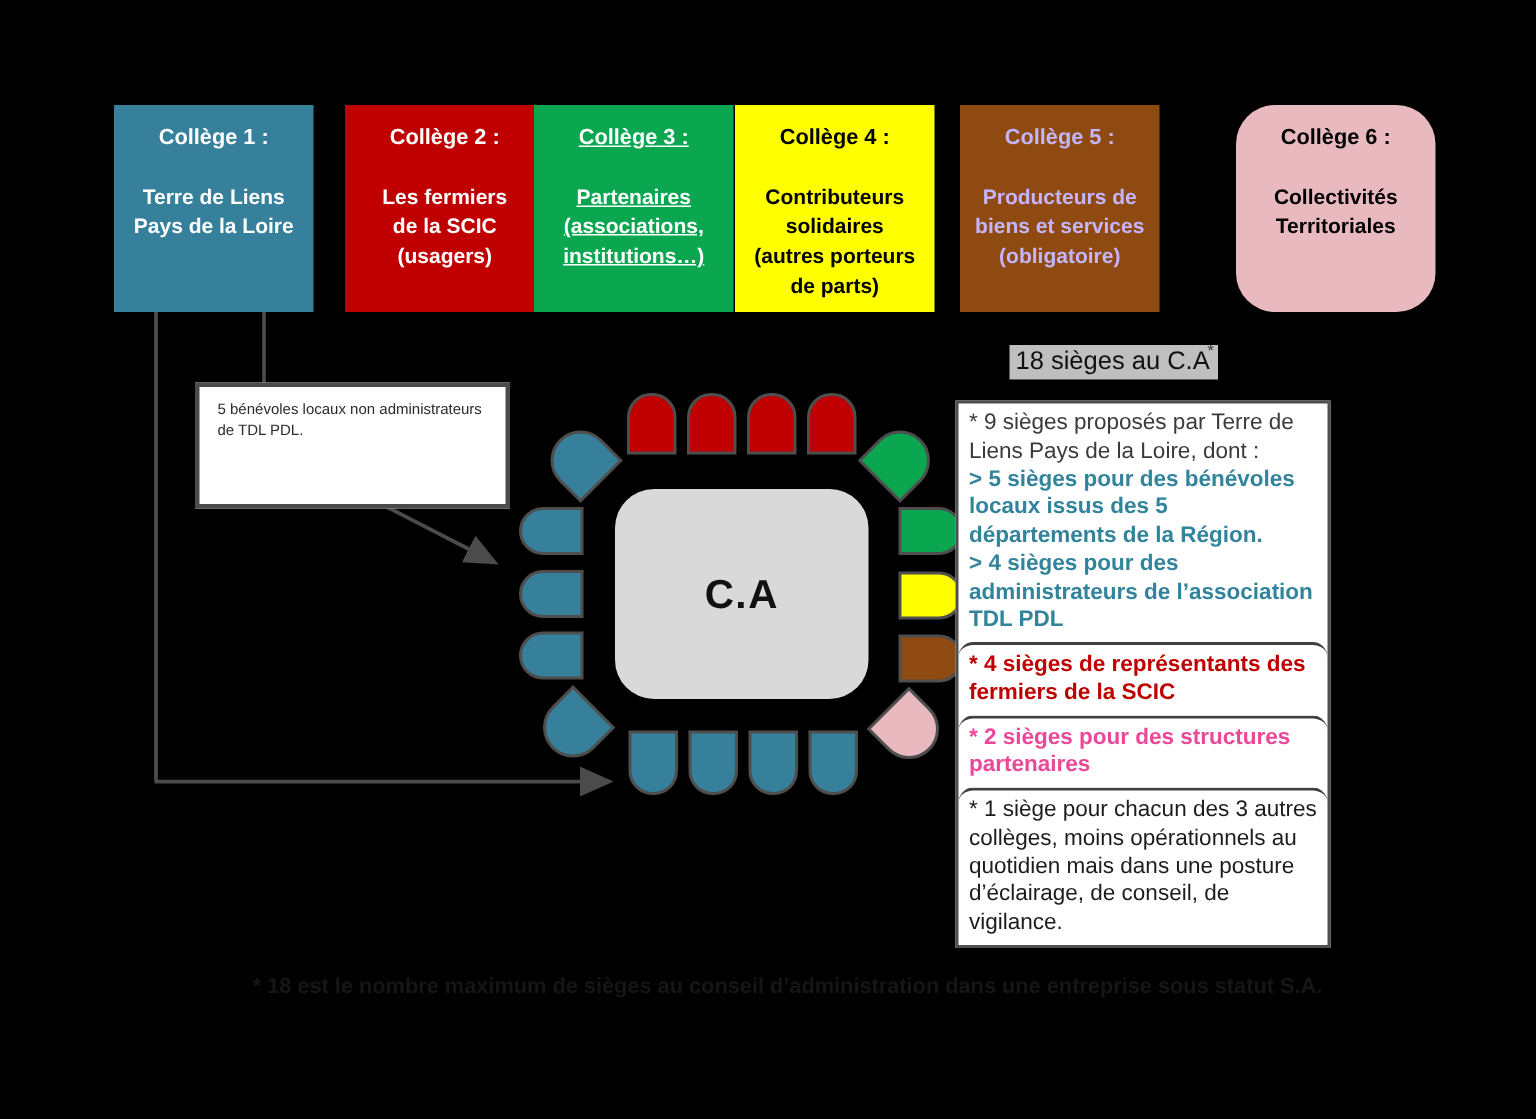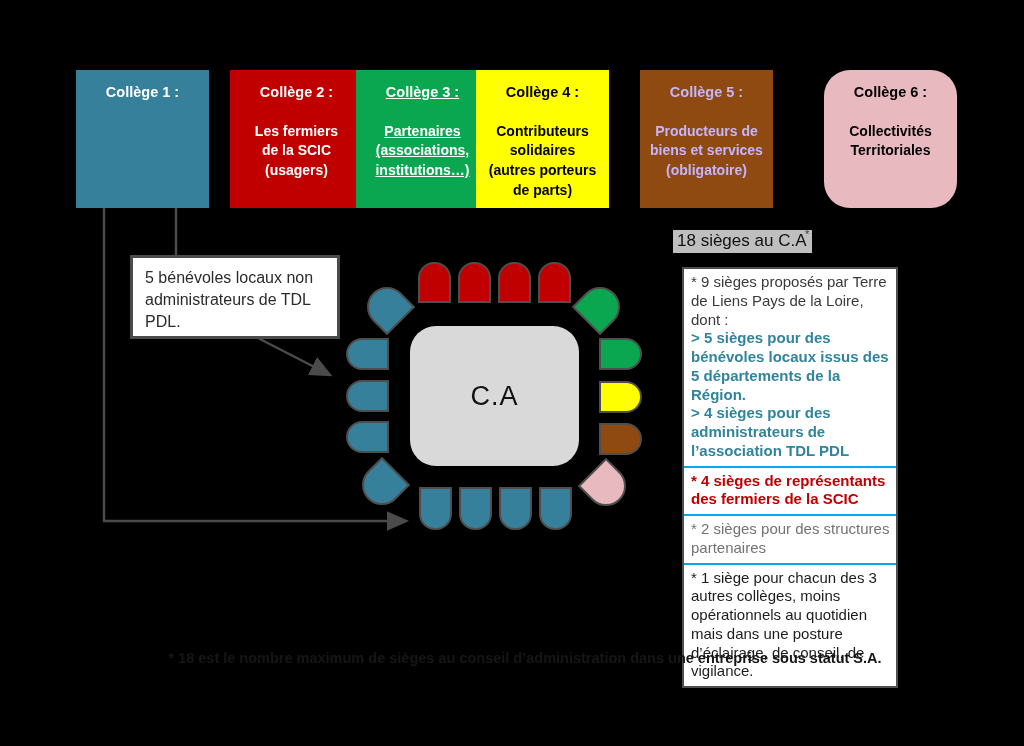--- a/index.html
+++ b/index.html
@@ -5,29 +5,29 @@
   html,body{margin:0;padding:0;}
   body{background:#000;width:1024px;height:746px;position:relative;overflow:hidden;
        font-family:"Liberation Sans", sans-serif;}
   .canvas{position:absolute;left:0;top:0;width:1024px;height:746px;background:#000;padding-left:13px;}
 
   
   .college{position:absolute;top:70px;width:133px;height:138px;text-align:center;
            font-weight:bold;font-size:14px;line-height:1.42;box-sizing:border-box;padding-top:12px;}
   .college-title{font-size:14.5px;}
   .college-body{margin-top:19px;white-space:pre-line;}
-  .c0{left:76px;} .c1{left:217px;margin-left:13px;} .c2{left:356px;text-decoration:underline;} .c3{left:476px;} .c4{left:640px;} .c5{left:824px;border-radius:26px;}
+  .c0{left:76px;} .c1{left:217px;margin-left:13px;} .c2{left:356px;text-decoration:underline;} .c3{left:490px;} .c4{left:640px;} .c5{left:824px;border-radius:26px;}
 
   
   svg.connectors{position:absolute;left:0;top:0;}
 
   
   .table{position:absolute;left:410px;top:326px;width:169px;height:140px;background:#D9D9D9;
          border-radius:26px;display:flex;align-items:center;justify-content:center;}
-  .table-label{font-weight:normal;font-size:27px;color:#111;letter-spacing:1px;}
+  .table-label{font-weight:bold;font-size:27px;color:#111;letter-spacing:1px;}
 
   
   .chair{position:absolute;box-sizing:border-box;border:2px solid #4e4e4e;}
   .slot-top-1{left:418px;top:262px;width:33px;height:41px;border-radius:16px 16px 0 0;}
   .slot-top-2{left:458px;top:262px;width:33px;height:41px;border-radius:16px 16px 0 0;}
   .slot-top-3{left:498px;top:262px;width:33px;height:41px;border-radius:16px 16px 0 0;}
   .slot-top-4{left:538px;top:262px;width:33px;height:41px;border-radius:16px 16px 0 0;}
   .slot-bottom-1{left:419px;top:487px;width:33px;height:43px;border-radius:0 0 16px 16px;}
   .slot-bottom-2{left:459px;top:487px;width:33px;height:43px;border-radius:0 0 16px 16px;}
   .slot-bottom-3{left:499px;top:487px;width:33px;height:43px;border-radius:0 0 16px 16px;}
@@ -37,38 +37,38 @@
   .slot-left-3{left:346px;top:421px;width:43px;height:32px;border-radius:16px 0 0 16px;}
   .slot-right-1{left:599px;top:338px;width:43px;height:32px;border-radius:0 16px 16px 0;}
   .slot-right-2{left:599px;top:381px;width:43px;height:32px;border-radius:0 16px 16px 0;}
   .slot-right-3{left:599px;top:423px;width:43px;height:32px;border-radius:0 16px 16px 0;}
   .slot-corner-tl{left:367px;top:287px;width:40px;height:40px;border-radius:20px 20px 0 0;transform:rotate(-45deg);}
   .slot-corner-tr{left:580px;top:287px;width:40px;height:40px;border-radius:20px 20px 0 0;transform:rotate(45deg);}
   .slot-corner-bl{left:362px;top:465px;width:40px;height:40px;border-radius:0 0 20px 20px;transform:rotate(45deg);}
   .slot-corner-br{left:586px;top:466px;width:40px;height:40px;border-radius:0 0 20px 20px;transform:rotate(-45deg);}
 
   
-  .note{position:absolute;background:#fff;color:#2b2b2b;font-size:16px;line-height:1.38;box-sizing:border-box;}
+  .note{position:absolute;background:#fff;color:#2b2b2b;font-size:10px;line-height:1.38;box-sizing:border-box;}
   .note-benevoles{left:130px;top:255px;width:210px;height:84px;border:3px solid #4b4b4b;padding:9px 8px 0 12px;}
   .note-admins{left:157px;top:524px;width:153px;height:58px;border:2.5px solid #303030;padding:6px 4px 0 10px;}
 
   
   .badge{position:absolute;left:673px;top:230px;background:#BFBFBF;color:#111;
          font-size:17px;padding:1px 6px 2px 4px;}
   .badge-sup{position:absolute;left:805px;top:228px;color:#3a3a3a;font-size:11px;}
 
   
-  .legend{position:absolute;left:682px;top:267px;width:216px;background:#fff;
+  .legend{position:absolute;left:637px;top:267px;width:250px;background:#fff;
           border:2px solid #4f4f4f;box-sizing:border-box;font-size:15px;line-height:1.25;}
   .legend-section{padding:4px 6px 5px 7px;}
-  .legend-section + .legend-section{border-top:2px solid #0ea5e9;}
+  .legend-section + .legend-section{border-top:2px solid #404040;border-radius:10px;}
   .lg-intro{color:#3a3a3a;font-weight:normal;}
   .lg-teal{color:#31849B;font-weight:bold;}
   .lg-red{color:#C00000;font-weight:bold;}
-  .lg-green{color:#737373;font-weight:normal;}
+  .lg-green{color:#ec4899;font-weight:bold;}
   .lg-black{color:#1c1c1c;}
 
   
   .footnote{position:absolute;left:100px;top:650px;width:850px;text-align:center;
             color:#161616;font-size:14.5px;font-weight:bold;}
 </style>
 </head>
 <body>
 
 <div class="canvas">
@@ -80,20 +80,22 @@
       </marker>
     </defs>
     <line x1="104" y1="208" x2="104" y2="521" stroke="#4b4b4b" stroke-width="2.5"></line>
     <line x1="176" y1="208" x2="176" y2="256" stroke="#4b4b4b" stroke-width="2.5"></line>
     <line x1="103" y1="521" x2="404" y2="521" stroke="#4b4b4b" stroke-width="2.5" marker-end="url(#arrow)"></line>
     <line x1="256" y1="337" x2="328" y2="374" stroke="#4b4b4b" stroke-width="2.5" marker-end="url(#arrow)"></line>
   </svg>
 
   <div class="college c0" style="background: rgb(54, 128, 155); color: rgb(255, 255, 255);">
     <div class="college-title">Collège 1 :</div>
+    <div class="college-body">Terre de Liens
+Pays de la Loire</div>
   </div>
   <div class="college c1" style="background: rgb(192, 0, 0); color: rgb(255, 255, 255);">
     <div class="college-title">Collège 2 :</div>
     <div class="college-body">Les fermiers
 de la SCIC
 (usagers)</div>
   </div>
   <div class="college c2" style="background: rgb(11, 167, 80); color: rgb(255, 255, 255);">
     <div class="college-title">Collège 3 :</div>
     <div class="college-body">Partenaires

